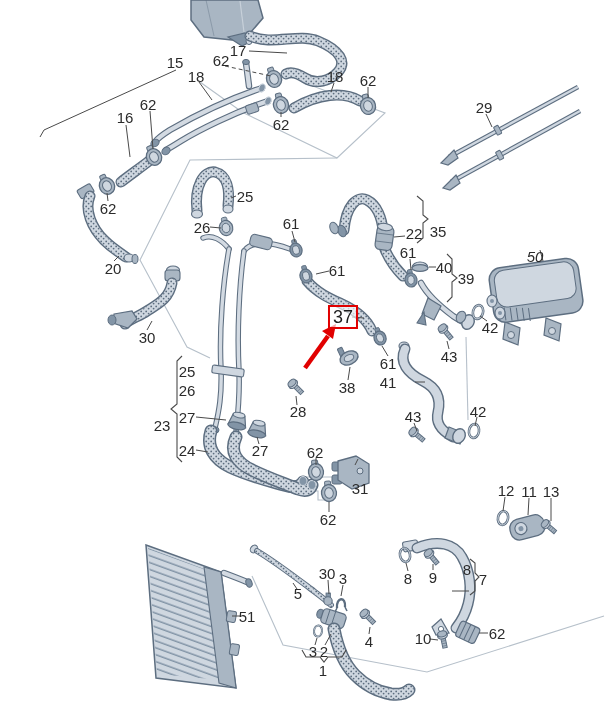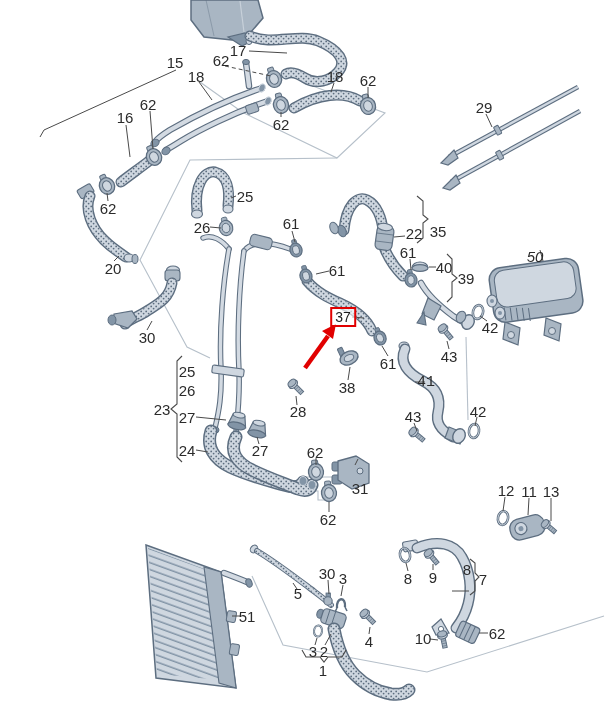--- a/index.html
+++ b/index.html
@@ -3,21 +3,21 @@
 <meta charset="utf-8">
 <style>
   html,body{margin:0;padding:0;background:#fff;}
   .stage{position:relative;width:607px;height:706px;background:#ffffff;
          font-family:"Liberation Sans",sans-serif;overflow:hidden;}
   .stage svg{position:absolute;left:0;top:0;}
   #labels{position:absolute;left:0;top:0;width:100%;height:100%;padding-left:16px;}
   .callout{position:absolute;transform:translate(-50%,-50%);font-size:15px;
            color:#2b2b2b;white-space:nowrap;line-height:1;}
   .callout.highlight{border:2.6px solid #e10000;padding:1px 3px;background:rgba(255,255,255,.65);
-           color:#1d1d1d;font-size:14px;}
+           color:#1d1d1d;font-size:18px;}
   
   .h-out{fill:none;stroke:#5d6e80;stroke-width:11;stroke-linecap:round;}
   .h-in {fill:none;stroke:#cfd7e0;stroke-width:8.2;stroke-linecap:round;}
   .h-spk{fill:none;stroke:url(#spk);stroke-width:8.2;stroke-linecap:round;}
   .H-out{fill:none;stroke:#5d6e80;stroke-width:13;stroke-linecap:round;}
   .H-in {fill:none;stroke:#cfd7e0;stroke-width:10;stroke-linecap:round;}
   .H-spk{fill:none;stroke:url(#spk);stroke-width:10;stroke-linecap:round;}
   .t-out{fill:none;stroke:#5d6e80;stroke-width:6;stroke-linecap:round;}
   .t-in {fill:none;stroke:#cfd7e0;stroke-width:4;stroke-linecap:round;}
   .t-spk{fill:none;stroke:url(#spk);stroke-width:4;stroke-linecap:round;}
@@ -473,26 +473,26 @@
       <div class="callout" style="left: 444px; top: 267px;">40</div>
       <div class="callout" style="left: 466px; top: 278px;">39</div>
       <div class="callout" style="left: 535px; top: 256px; font-style: italic;">50</div>
       <div class="callout" style="left: 337px; top: 270px;">61</div>
       <div class="callout" style="left: 147px; top: 337px;">30</div>
       <div class="callout highlight" style="left: 343px; top: 317px;">37</div>
       <div class="callout" style="left: 347px; top: 387px;">38</div>
       <div class="callout" style="left: 388px; top: 363px;">61</div>
       <div class="callout" style="left: 449px; top: 356px;">43</div>
       <div class="callout" style="left: 490px; top: 327px;">42</div>
-      <div class="callout" style="left: 426px; top: 382px; font-family: Liberation Mono, monospace;">41</div>
+      <div class="callout" style="left: 388px; top: 382px;">41</div>
       <div class="callout" style="left: 413px; top: 416px;">43</div>
       <div class="callout" style="left: 478px; top: 411px;">42</div>
       <div class="callout" style="left: 187px; top: 371px;">25</div>
       <div class="callout" style="left: 187px; top: 390px;">26</div>
-      <div class="callout" style="left: 162px; top: 409px;">23</div>
+      <div class="callout" style="left: 162px; top: 425px;">23</div>
       <div class="callout" style="left: 187px; top: 417px;">27</div>
       <div class="callout" style="left: 187px; top: 450px;">24</div>
       <div class="callout" style="left: 260px; top: 450px;">27</div>
       <div class="callout" style="left: 298px; top: 411px;">28</div>
       <div class="callout" style="left: 315px; top: 452px;">62</div>
       <div class="callout" style="left: 360px; top: 453px; margin-top: 35px;">31</div>
       <div class="callout" style="left: 328px; top: 519px;">62</div>
       <div class="callout" style="left: 247px; top: 616px;">51</div>
       <div class="callout" style="left: 298px; top: 593px;">5</div>
       <div class="callout" style="left: 327px; top: 573px;">30</div>

